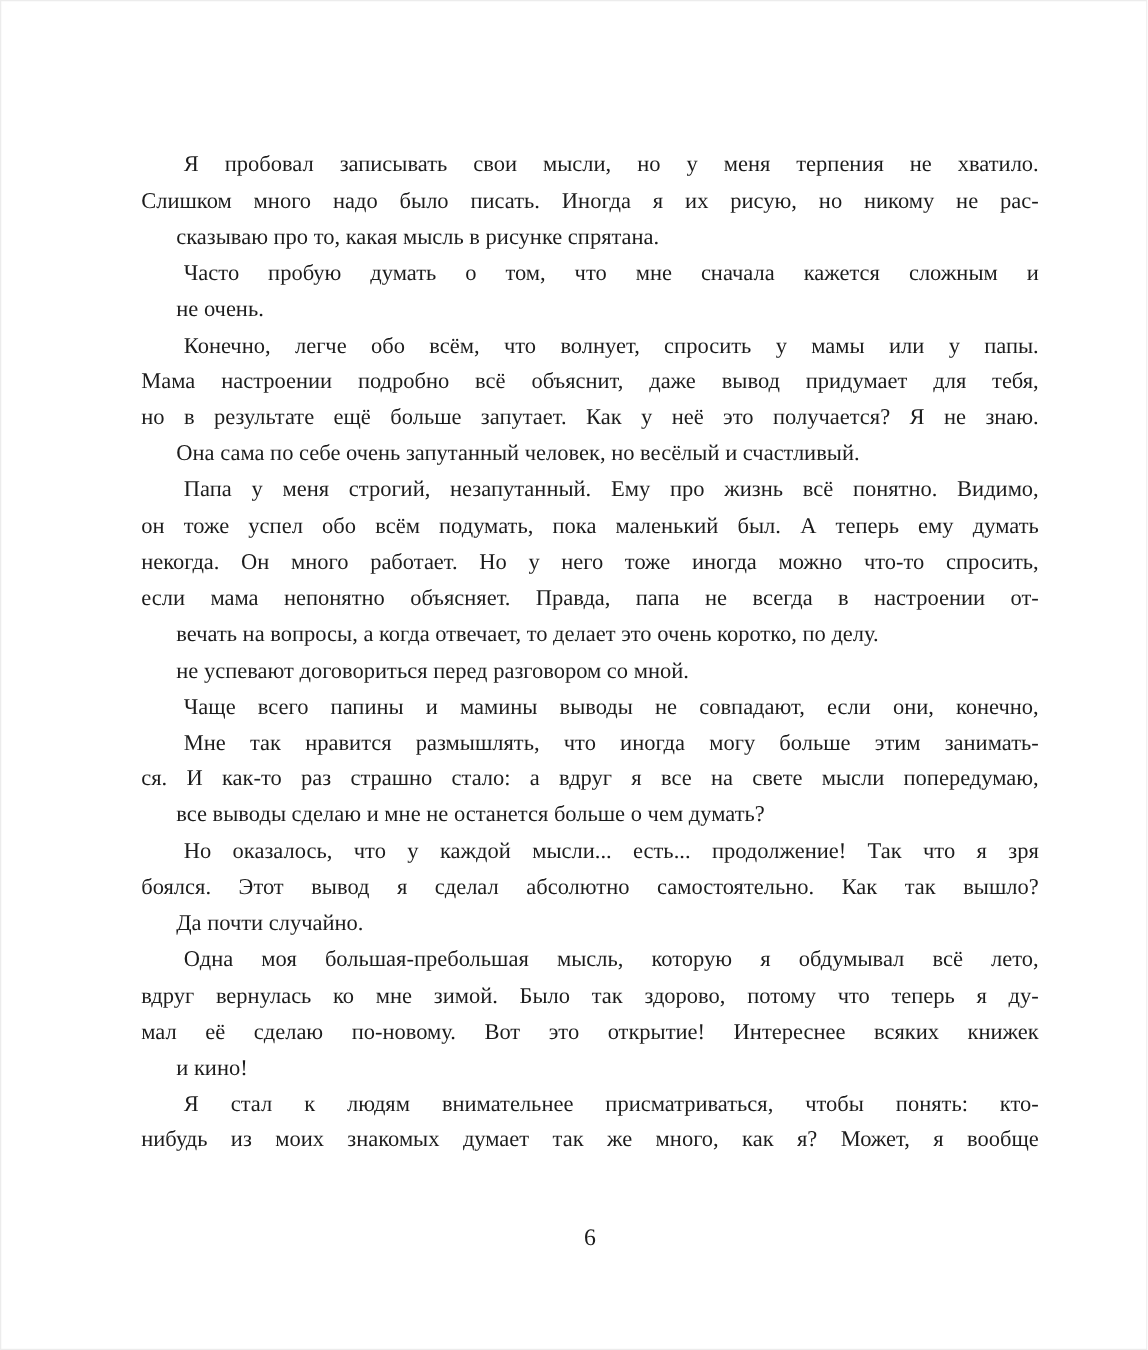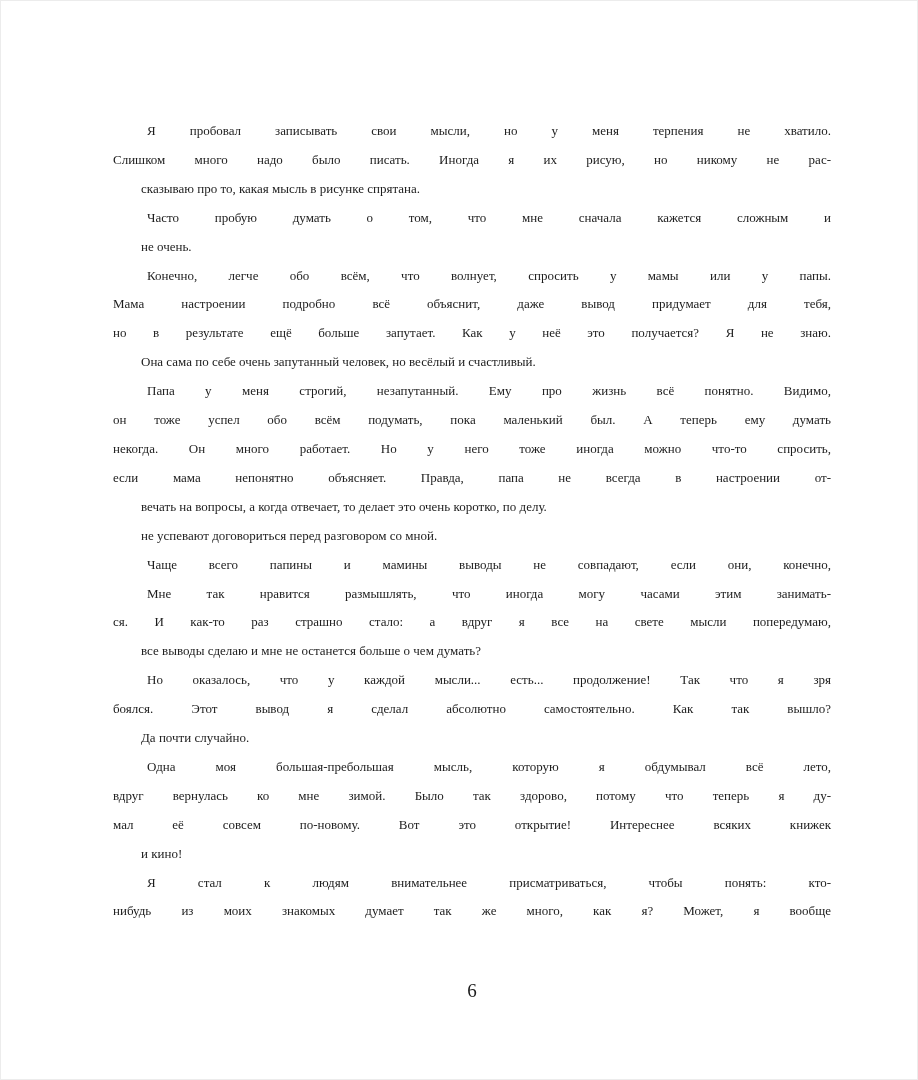--- a/index.html
+++ b/index.html
@@ -16,21 +16,21 @@
     border: 1px solid #ececec;
     overflow: hidden;
     font-family: "Liberation Serif", "DejaVu Serif", serif;
     color: #1c1c1c;
   }
   .text-block {
     position: absolute;
     left: 112px;
     top: 116px;
     width: 718px;
-    font-size: 13px;
+    font-size: 18px;
     line-height: 28.9px;
   }
   .line {
     text-align: justify;
     text-align-last: justify;
     white-space: normal;
   }
   .line.first {
     text-indent: 34px;
   }
@@ -62,27 +62,27 @@
       <div class="line">Мама настроении подробно всё объяснит, даже вывод придумает для тебя,</div>
       <div class="line">но в результате ещё больше запутает. Как у неё это получается? Я не знаю.</div>
       <div class="line para-end">Она сама по себе очень запутанный человек, но весёлый и счастливый.</div>
       <div class="line first">Папа у меня строгий, незапутанный. Ему про жизнь всё понятно. Видимо,</div>
       <div class="line">он тоже успел обо всём подумать, пока маленький был. А теперь ему думать</div>
       <div class="line">некогда. Он много работает. Но у него тоже иногда можно что-то спросить,</div>
       <div class="line">если мама непонятно объясняет. Правда, папа не всегда в настроении от-</div>
       <div class="line para-end">вечать на вопросы, а когда отвечает, то делает это очень коротко, по делу.</div>
       <div class="line para-end">не успевают договориться перед разговором со мной.</div>
       <div class="line first">Чаще всего папины и мамины выводы не совпадают, если они, конечно,</div>
-      <div class="line first">Мне так нравится размышлять, что иногда могу часами этим занимать-</div>
+      <div class="line first">Мне так нравится размышлять, что иногда могу больше этим занимать-</div>
       <div class="line">ся. И как-то раз страшно стало: а вдруг я все на свете мысли попередумаю,</div>
       <div class="line para-end">все выводы сделаю и мне не останется больше о чем думать?</div>
       <div class="line first">Но оказалось, что у каждой мысли... есть... продолжение! Так что я зря</div>
       <div class="line">боялся. Этот вывод я сделал абсолютно самостоятельно. Как так вышло?</div>
       <div class="line para-end">Да почти случайно.</div>
       <div class="line first">Одна моя большая-пребольшая мысль, которую я обдумывал всё лето,</div>
       <div class="line">вдруг вернулась ко мне зимой. Было так здорово, потому что теперь я ду-</div>
-      <div class="line">мал её совсем по-новому. Вот это открытие! Интереснее всяких книжек</div>
+      <div class="line">мал её сделаю по-новому. Вот это открытие! Интереснее всяких книжек</div>
       <div class="line para-end">и кино!</div>
       <div class="line first">Я стал к людям внимательнее присматриваться, чтобы понять: кто-</div>
       <div class="line">нибудь из моих знакомых думает так же много, как я? Может, я вообще</div>
     </div>
   <div class="page-number">6</div>
 </div>
 
 </body></html>

